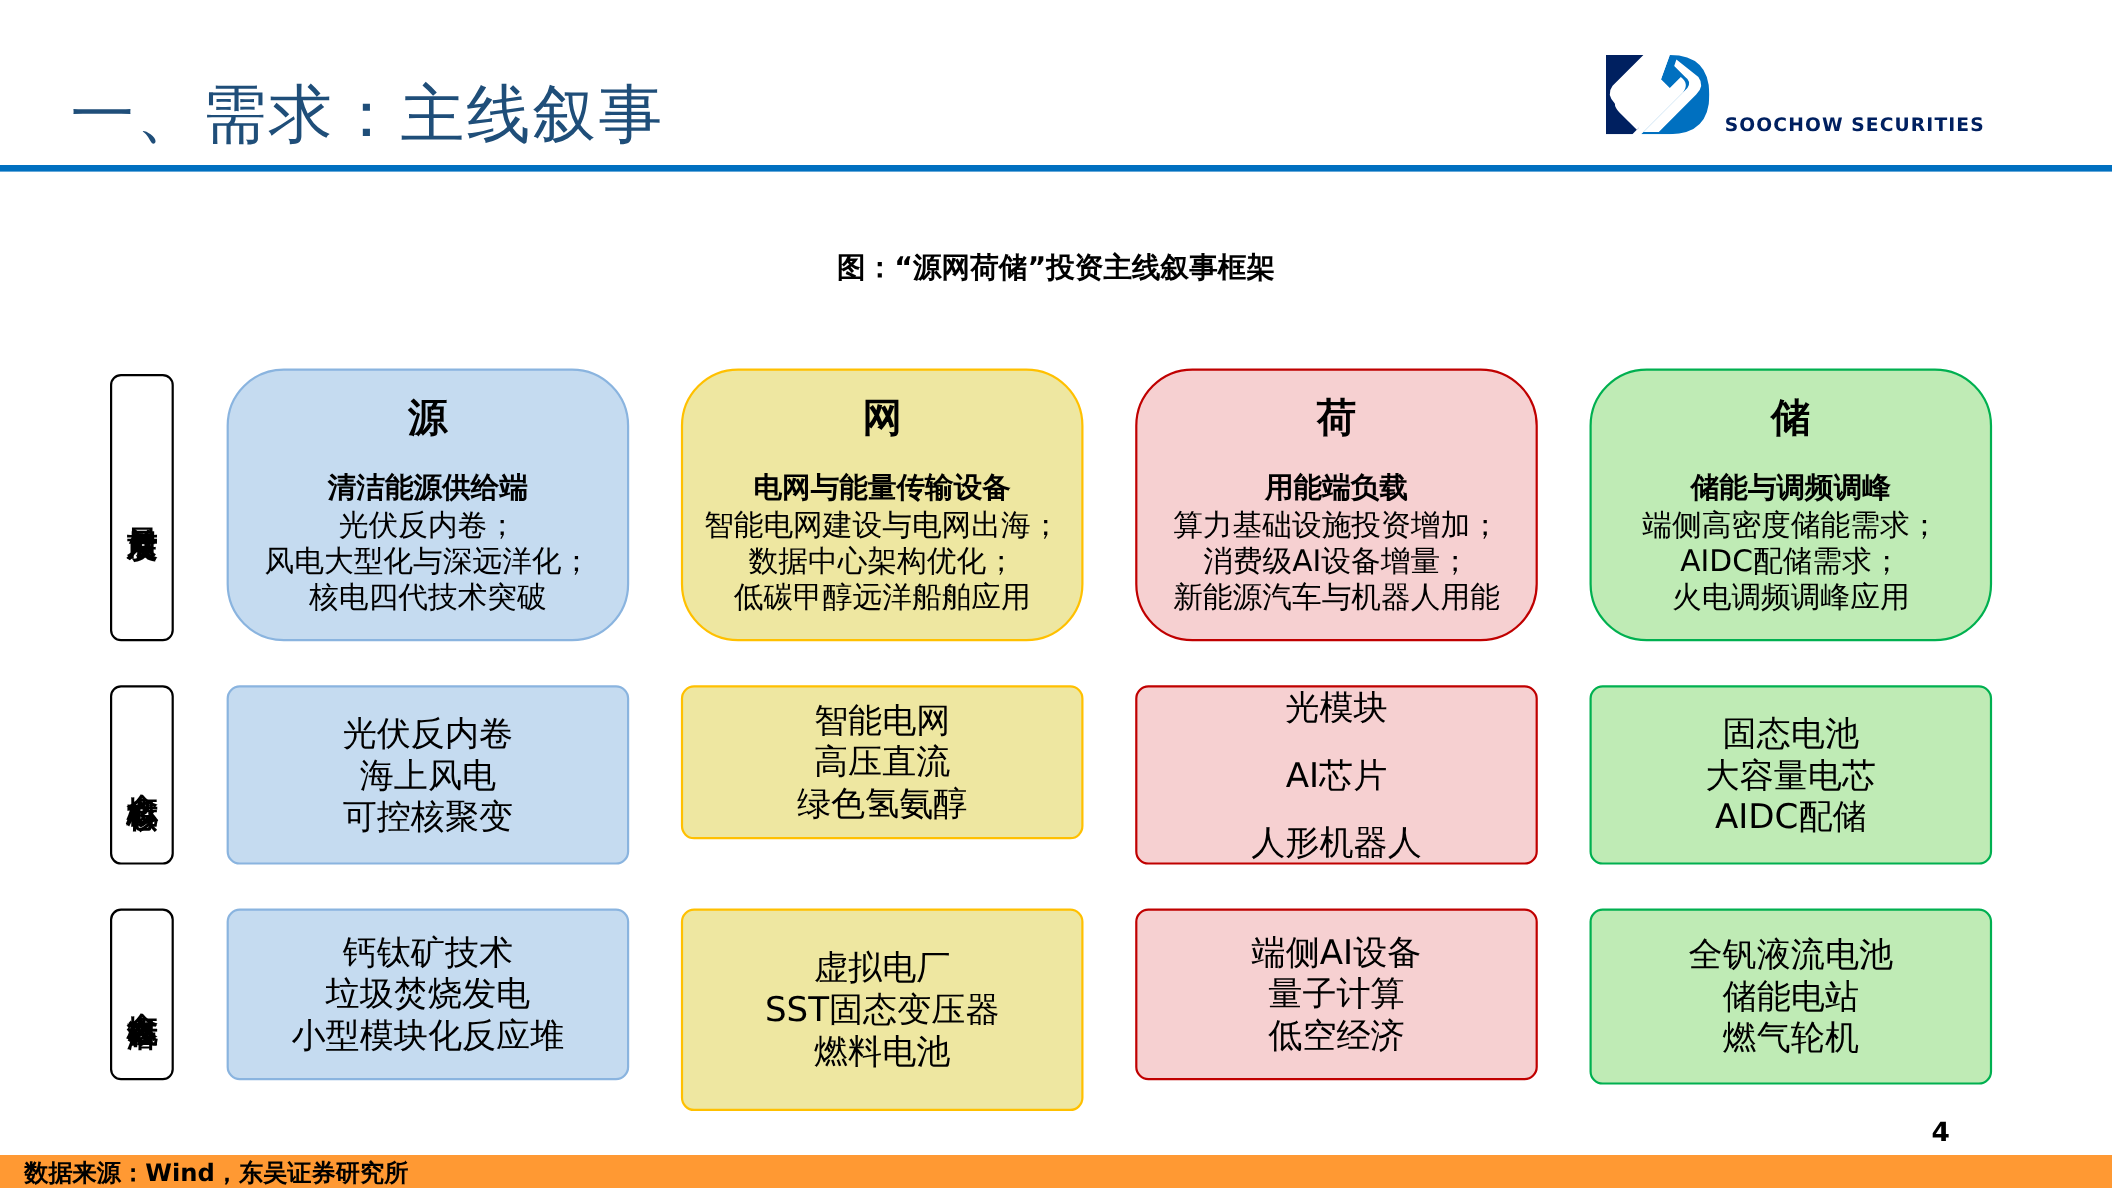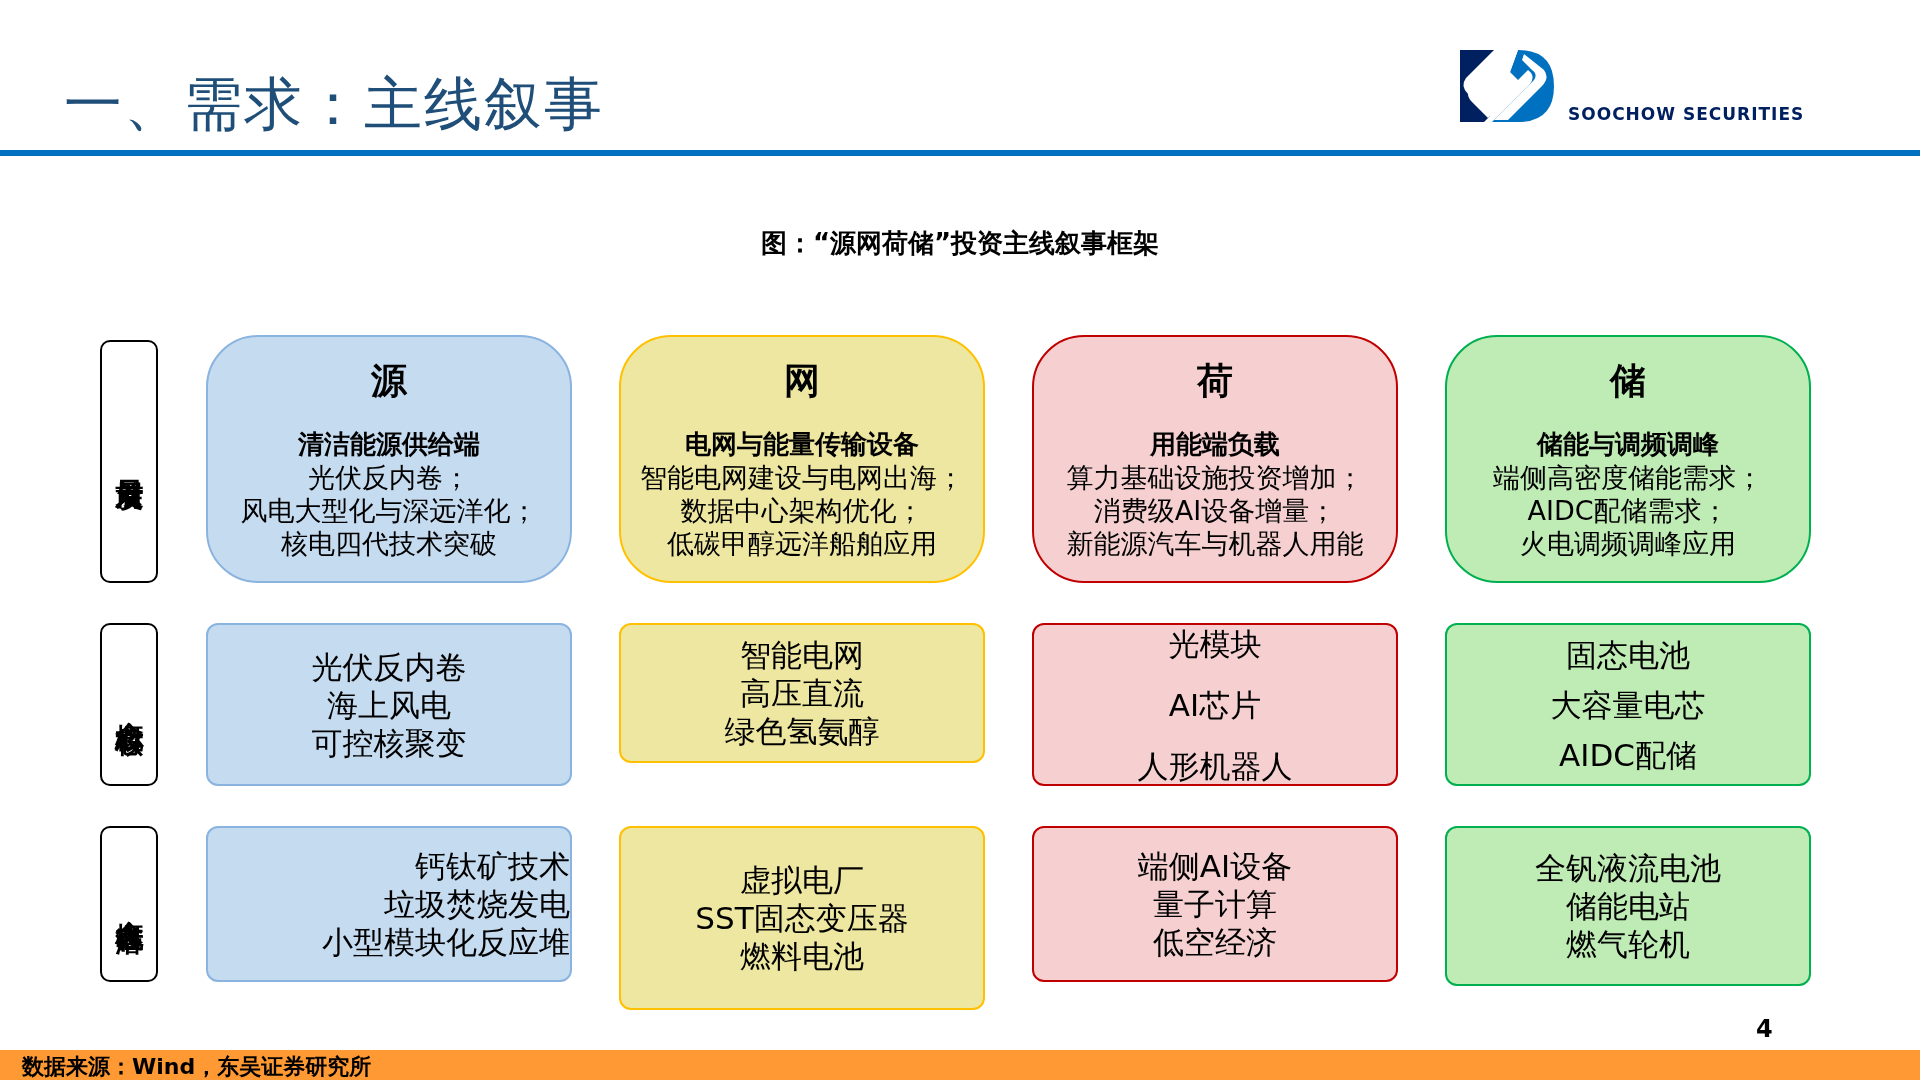--- a/index.html
+++ b/index.html
@@ -96,27 +96,27 @@
 <div class="card c-yellow" style="left:619px;top:623px;height:140px;">
   <div class="cline">智能电网</div>
   <div class="cline">高压直流</div>
   <div class="cline">绿色氢氨醇</div>
 </div>
 <div class="card c-red" style="left:1032px;top:623px;height:163px;gap:23px;">
   <div class="cline">光模块</div>
   <div class="cline">AI芯片</div>
   <div class="cline">人形机器人</div>
 </div>
-<div class="card c-green" style="left:1445px;top:623px;height:163px;gap:12px;">
+<div class="card c-green" style="left:1445px;top:623px;height:163px;">
   <div class="cline">固态电池</div>
   <div class="cline">大容量电芯</div>
   <div class="cline">AIDC配储</div>
 </div>
 
-<div class="card c-blue" style="left:206px;top:826px;height:156px;align-items:flex-end;">
+<div class="card c-blue" style="left:206px;top:826px;height:156px;">
   <div class="cline">钙钛矿技术</div>
   <div class="cline">垃圾焚烧发电</div>
   <div class="cline">小型模块化反应堆</div>
 </div>
 <div class="card c-yellow" style="left:619px;top:826px;height:184px;">
   <div class="cline">虚拟电厂</div>
   <div class="cline">SST固态变压器</div>
   <div class="cline">燃料电池</div>
 </div>
 <div class="card c-red" style="left:1032px;top:826px;height:156px;">

